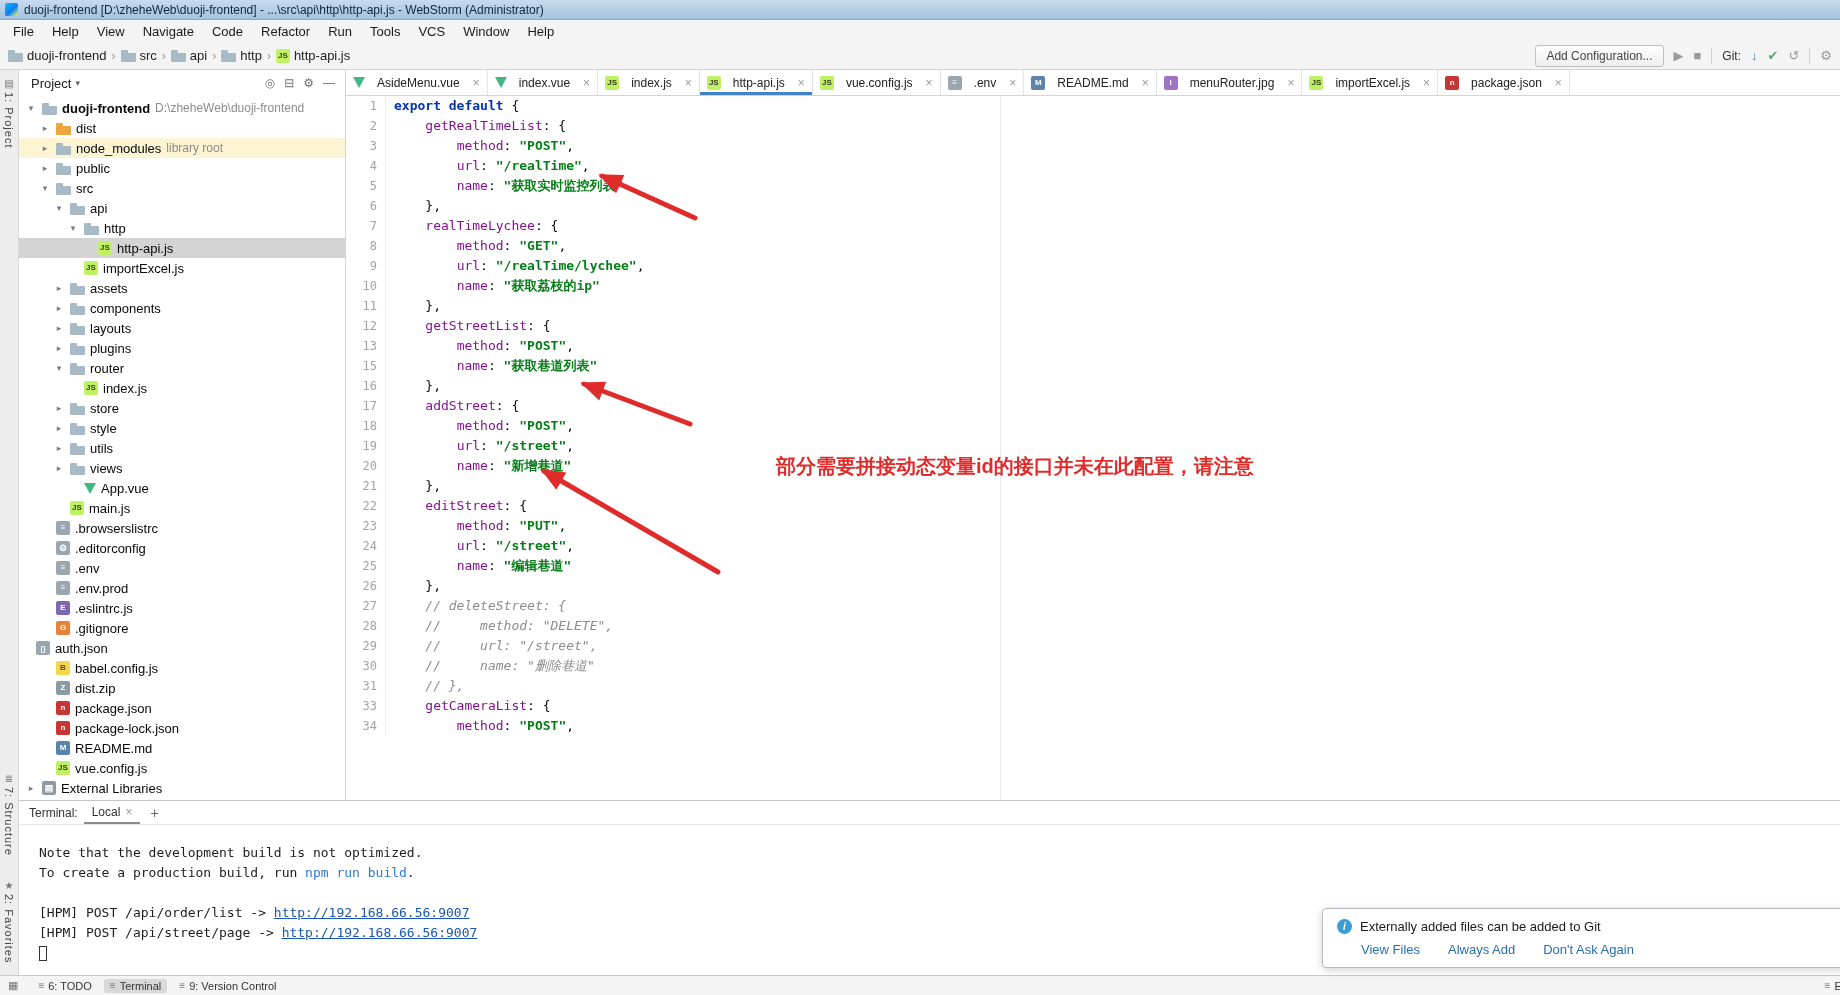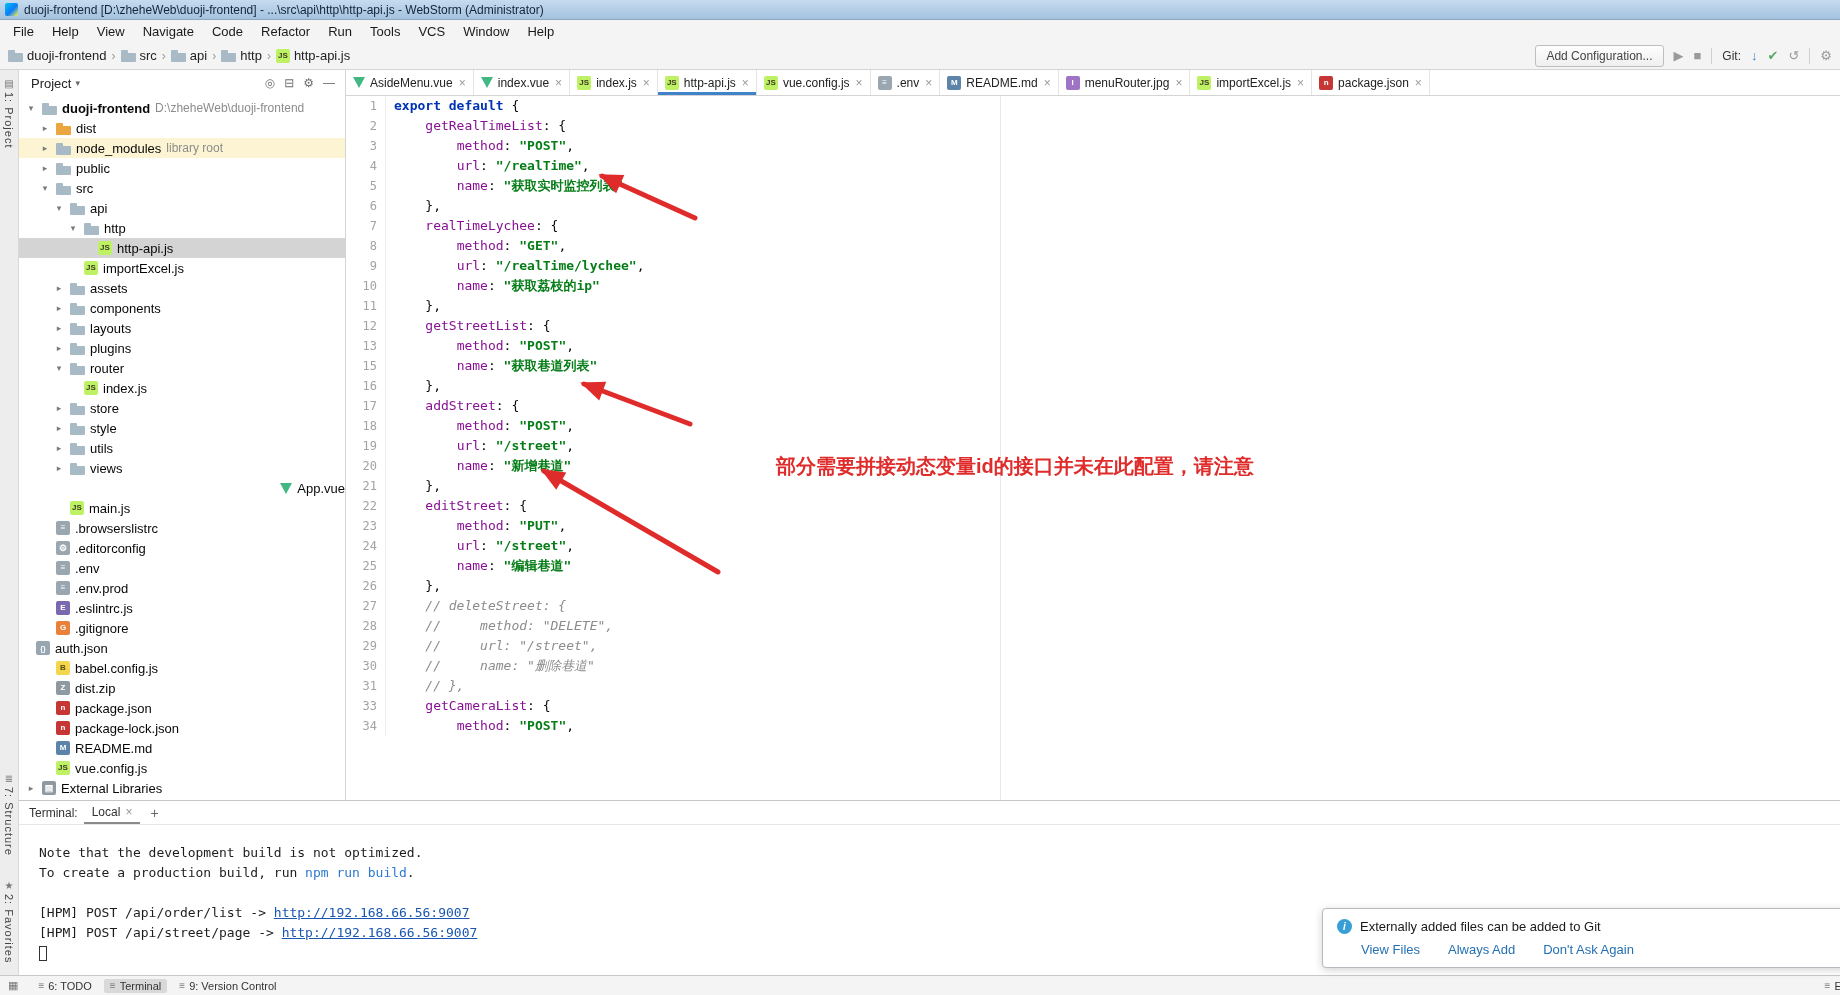--- a/index.html
+++ b/index.html
@@ -64,21 +64,21 @@
   .b-babel{background:#F3D64B;color:#5A4A12}
   .b-zip{background:#8E9AA3;color:#fff}
   .b-eslint{background:#7B68AF;color:#fff}
   .b-txt{background:#9AA7B0;color:#fff}
   .b-cfg{background:#9AA7B0;color:#fff;font-size:9px}
   .b-lib{background:#8E9AA3;color:#fff;font-size:9px}
 
   
   .editor{flex:1;display:flex;flex-direction:column;min-width:0;background:#fff}
   .tabbar{height:26px;display:flex;border-bottom:1px solid #D4D4D4;font-size:12px;overflow:hidden;flex:none}
-  .tab{display:flex;align-items:center;gap:5px;padding:0 7px;border-right:1px solid #E4E4E4;color:#222;white-space:nowrap}
+  .tab{display:flex;align-items:center;gap:12px;padding:0 7px;border-right:1px solid #E4E4E4;color:#222;white-space:nowrap}
   .tab.active{box-shadow:inset 0 -3px 0 #4083C9}
   .tab-x{color:#9A9A9A;font-size:12px;margin-left:1px}
   .code{flex:1;position:relative;font-family:"DejaVu Sans Mono",monospace;font-size:13px;line-height:20px;overflow:hidden}
   .cl{display:flex;height:20px}
   .gut{width:40px;padding-right:8px;text-align:right;color:#A3A3A3;font-size:12px;flex:none;border-right:1px solid #EDEDED}
   .ct{white-space:pre;padding-left:8px}
   .tk-k{color:#0033B3;font-weight:bold}
   .tk-prop{color:#871094}
   .tk-s{color:#067D17;font-weight:bold}
   .tk-p{color:#080808}
@@ -306,21 +306,21 @@
               <div class="trow" style="padding-left: 34px;">
                 <span class="chev">▸</span>
                 <span class="ficon-folder"></span>
                 <span class="tlabel">utils</span>
               </div>
               <div class="trow" style="padding-left: 34px;">
                 <span class="chev">▸</span>
                 <span class="ficon-folder"></span>
                 <span class="tlabel">views</span>
               </div>
-              <div class="trow" style="padding-left: 16px; justify-content: flex-end;">
+              <div class="trow" style="padding-left: 48px;">
                 <span class="chev"></span>
                 <span class="vue-tri"></span>
                 <span class="tlabel">App.vue</span>
               </div>
               <div class="trow" style="padding-left: 34px;">
                 <span class="chev"></span>
                 <span class="badge b-js">JS</span>
                 <span class="tlabel">main.js</span>
               </div>
               <div class="trow" style="padding-left: 20px;">

